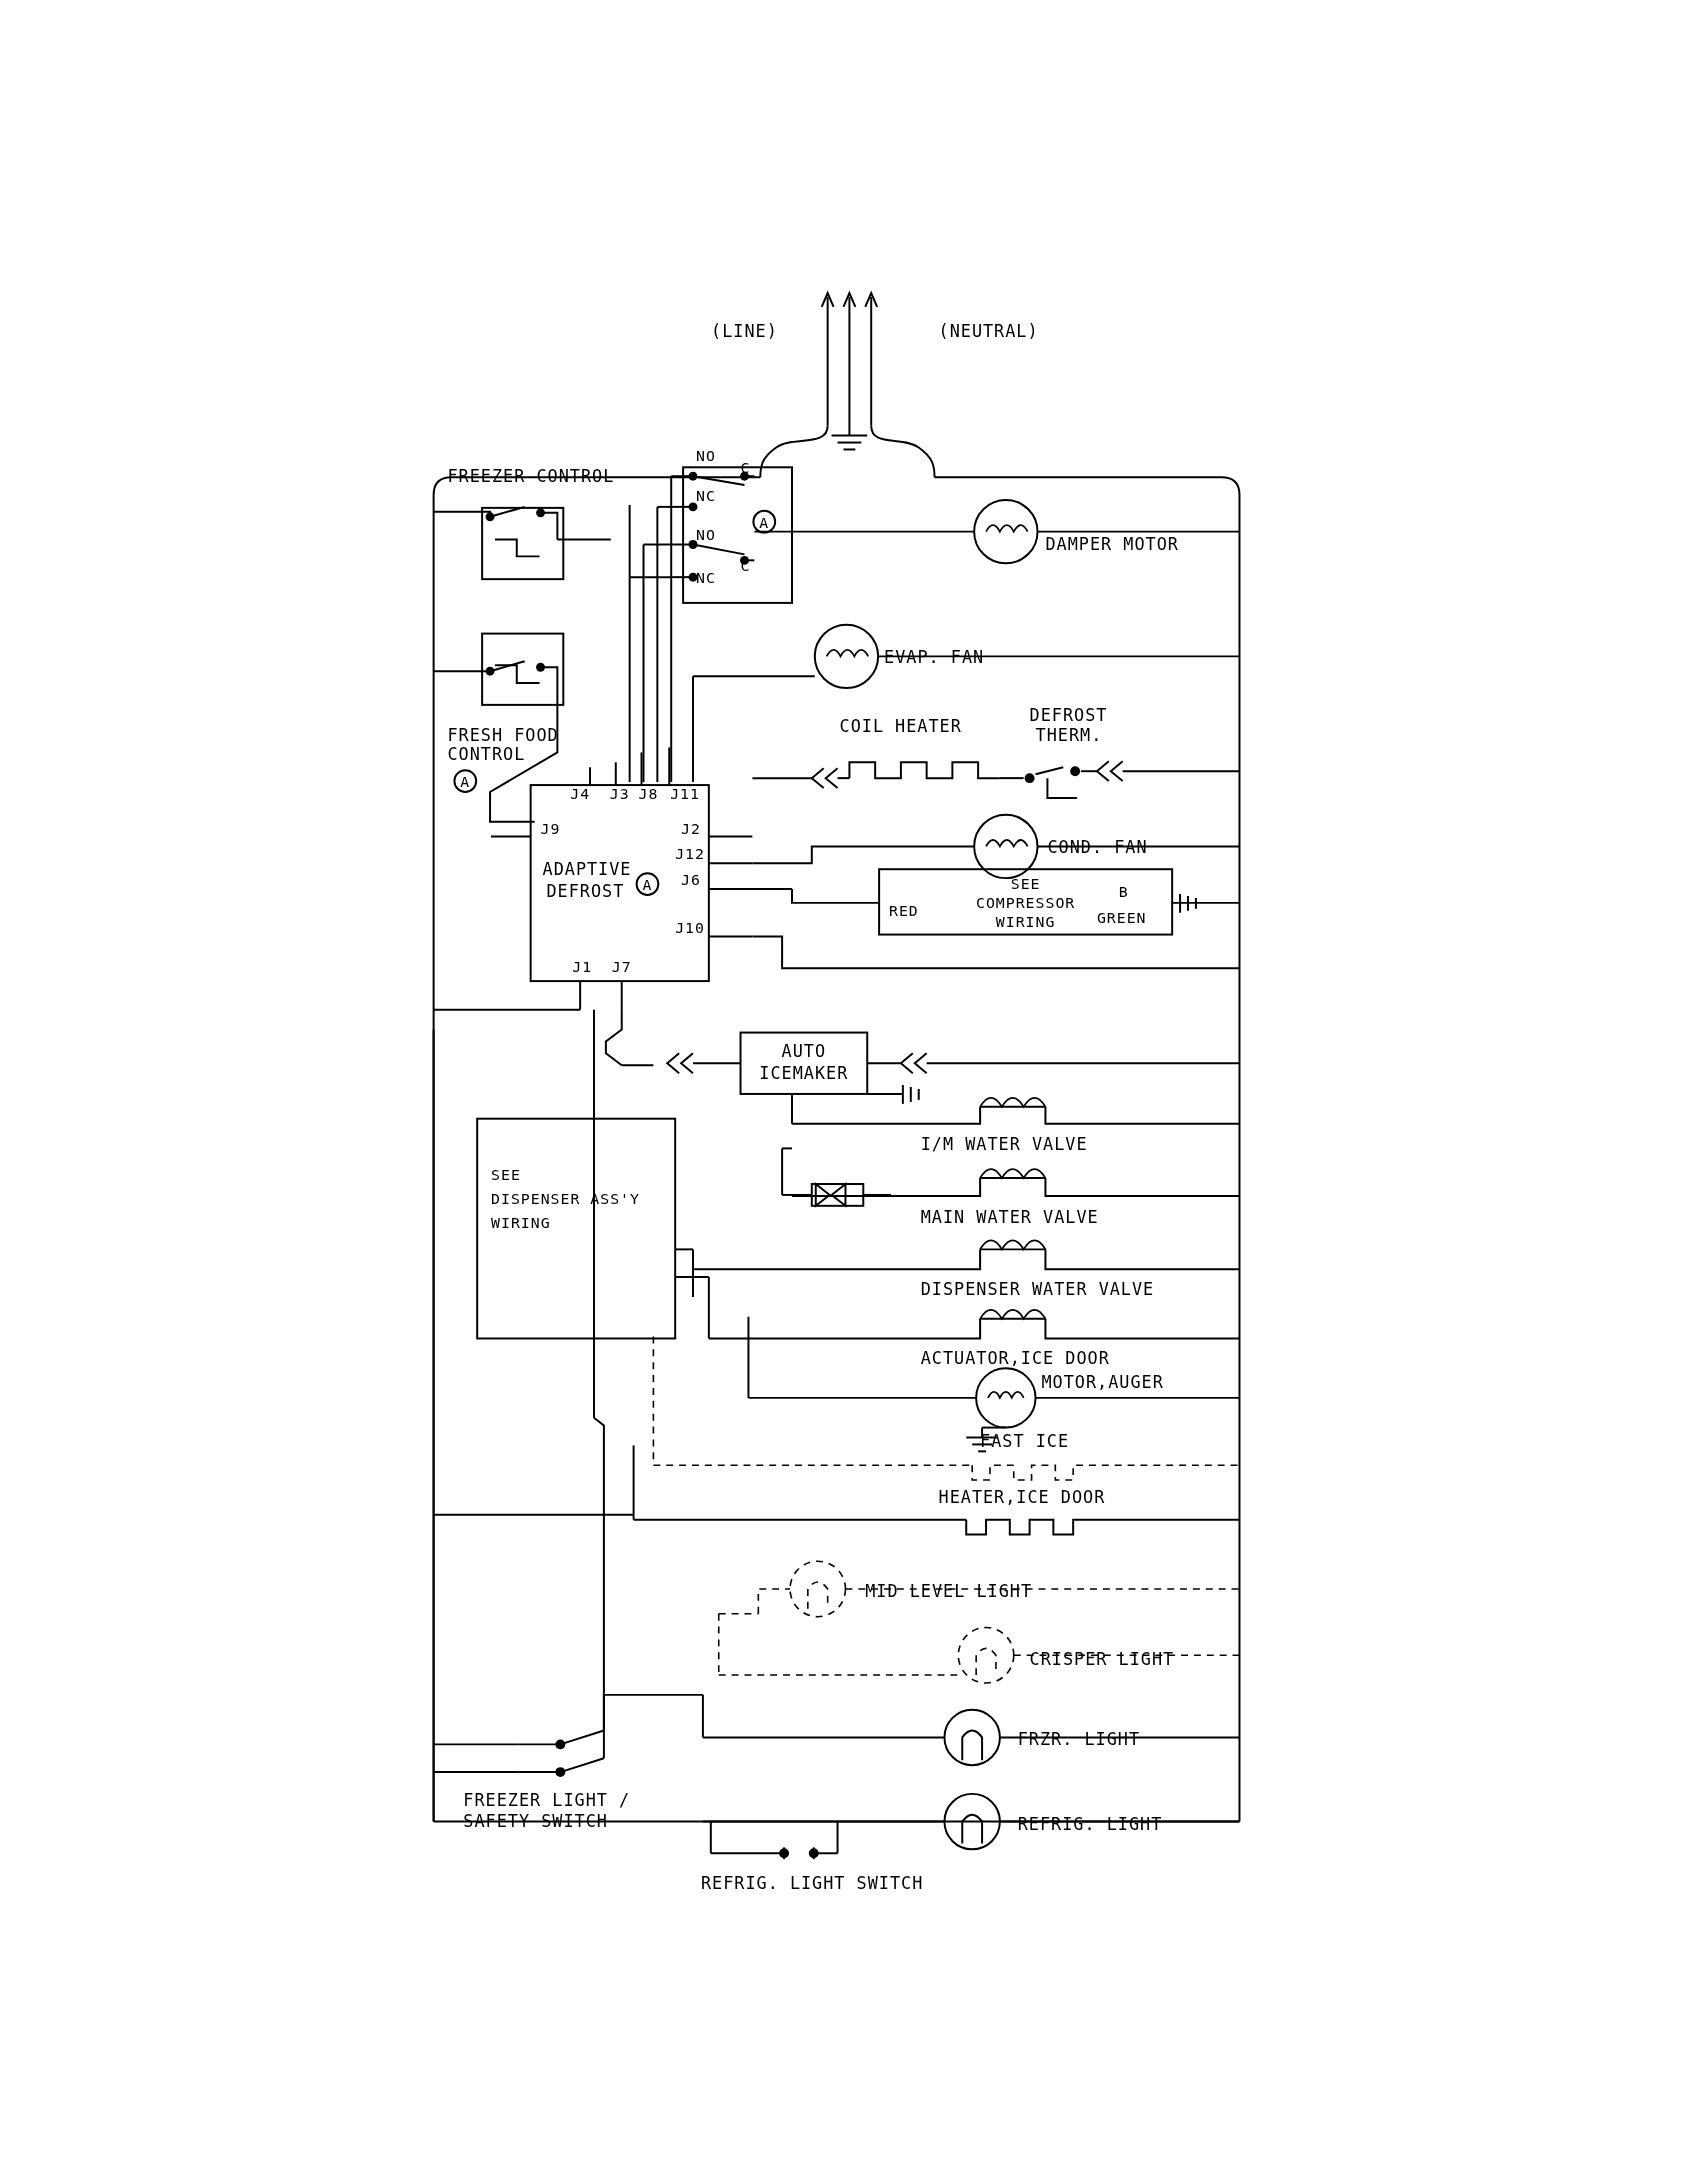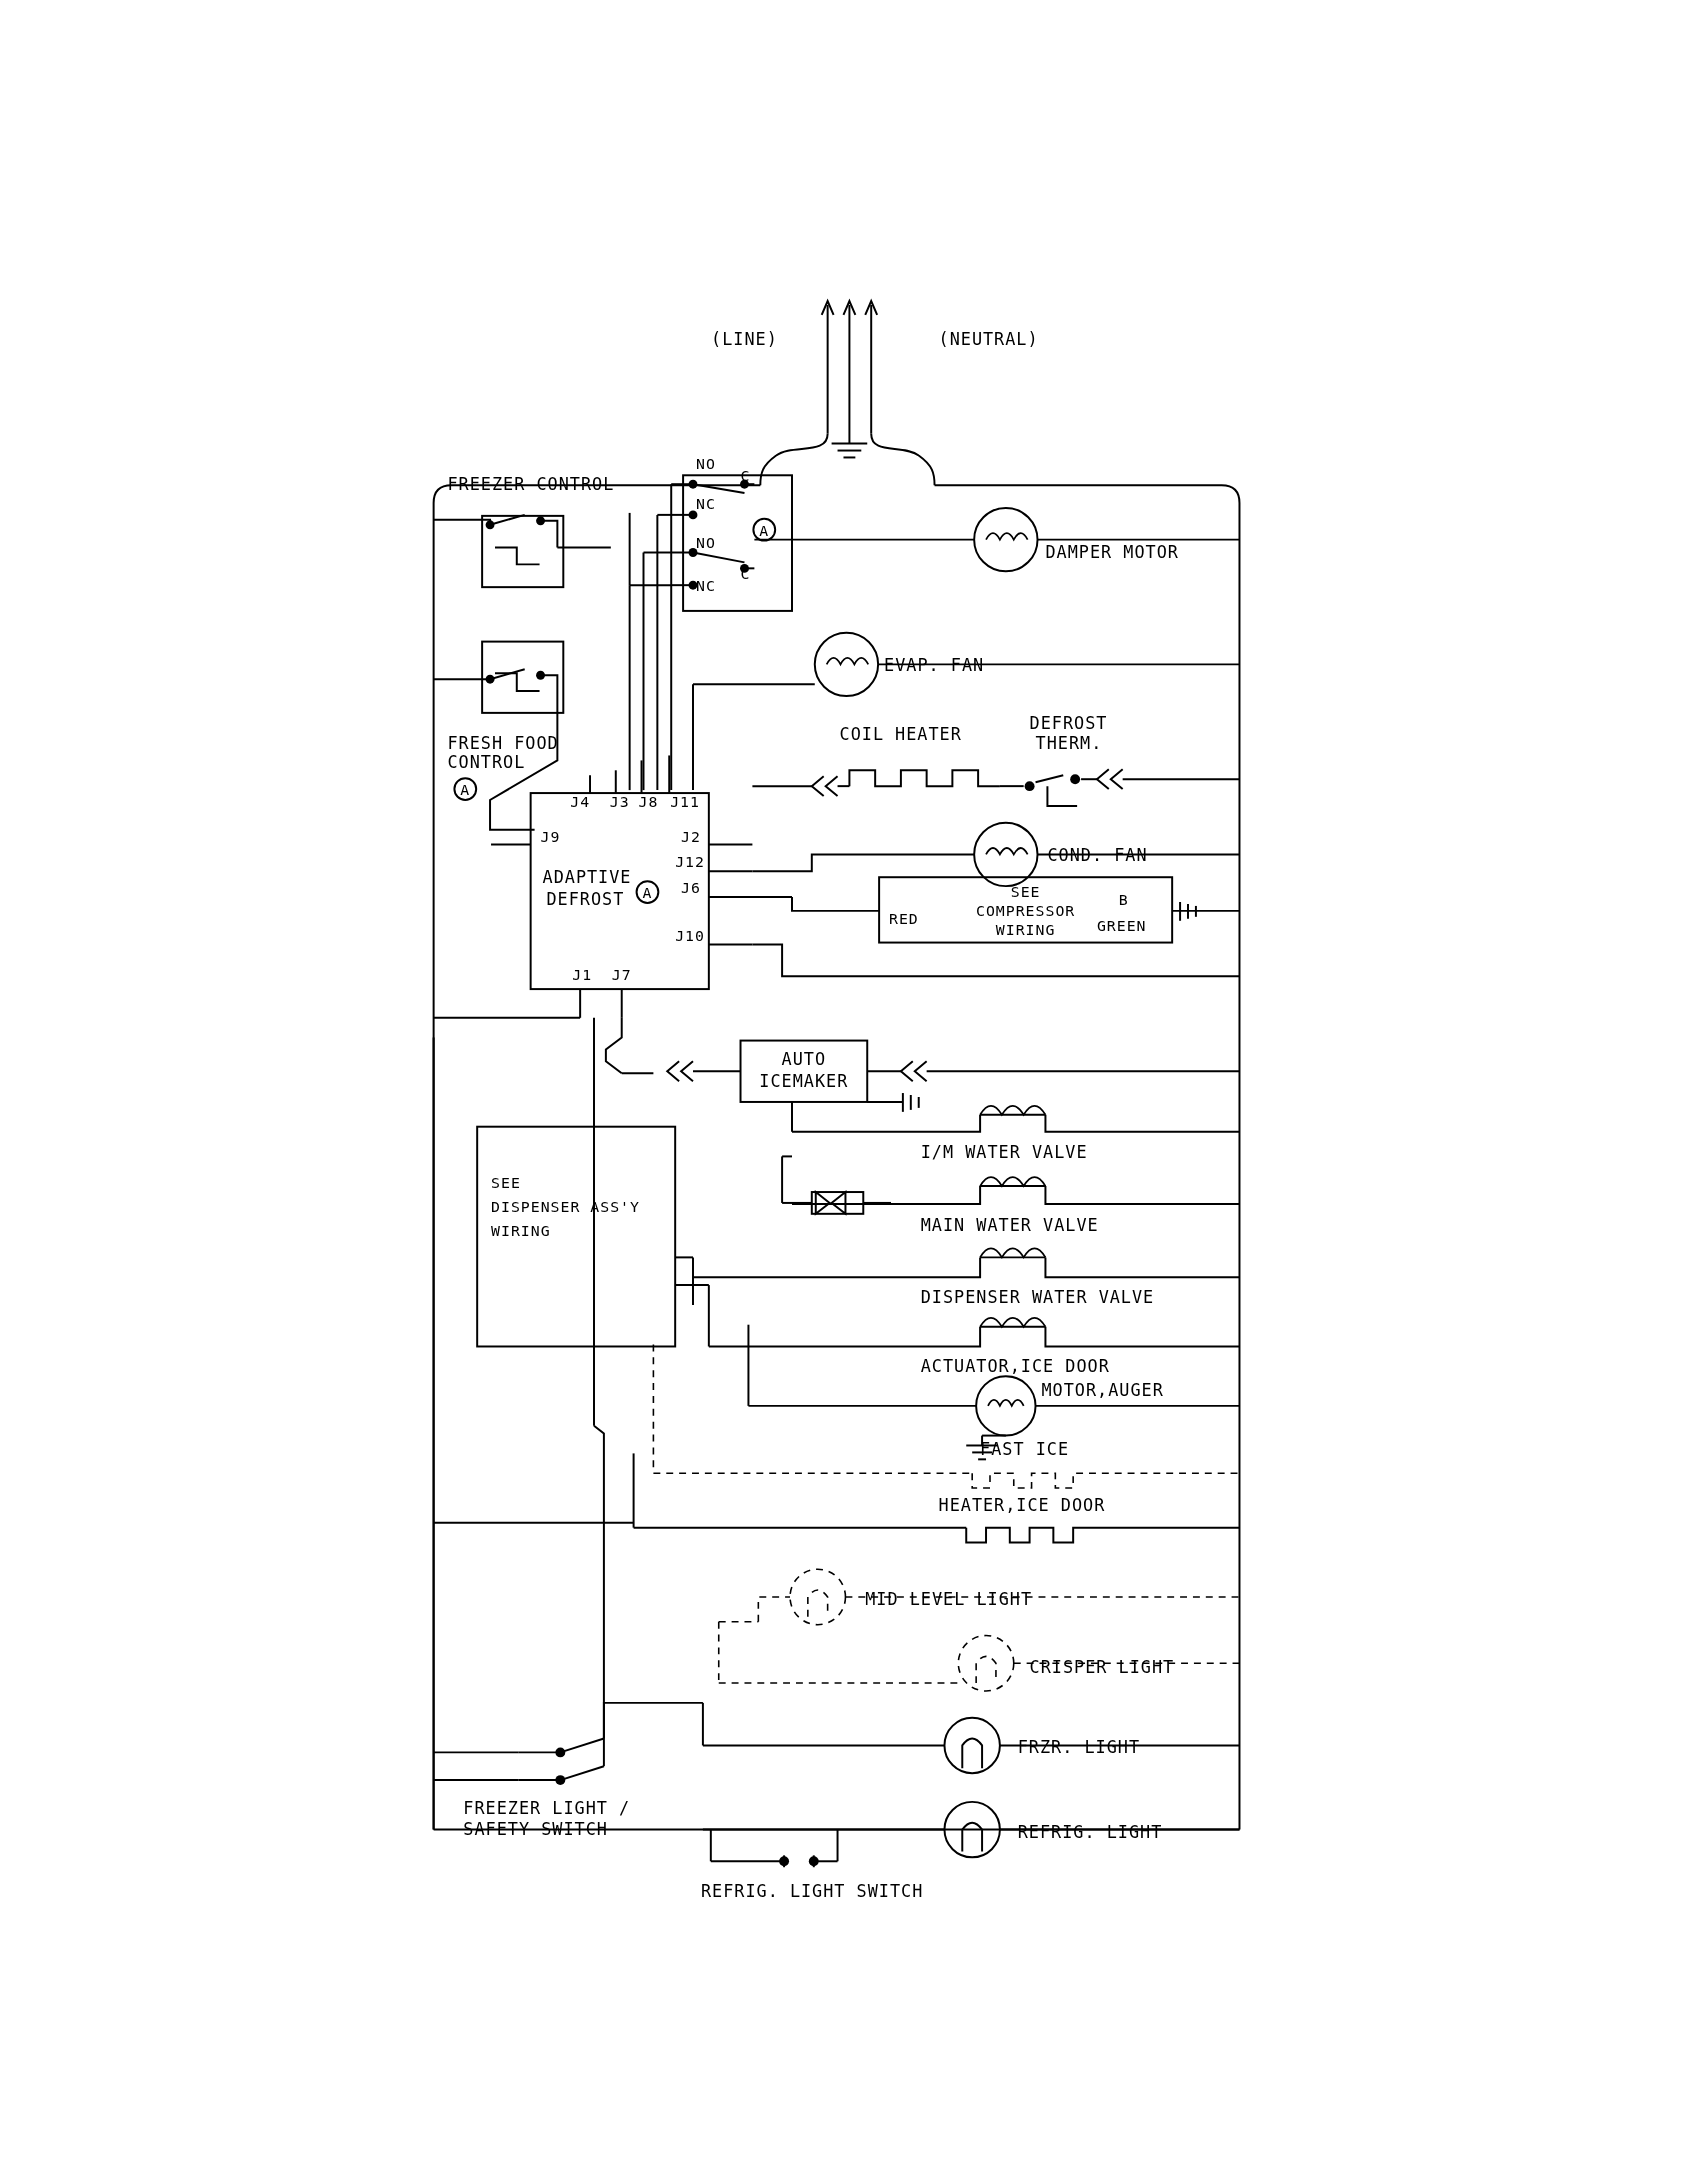--- a/index.html
+++ b/index.html
@@ -11,21 +11,20 @@
     width: 1683px;
     height: 2178px;
     font-family: "DejaVu Sans Mono", monospace;
     color: #000000;
     overflow: hidden;
   }
   #sheet {
     position: relative;
     width: 1683px;
     height: 1724px;
-    margin-top: 8px;
   }
   svg#schematic {
     position: absolute;
     left: 0;
     top: 0;
     width: 1683px;
     height: 2178px;
   }
   text {
     font-family: "DejaVu Sans Mono", monospace;

